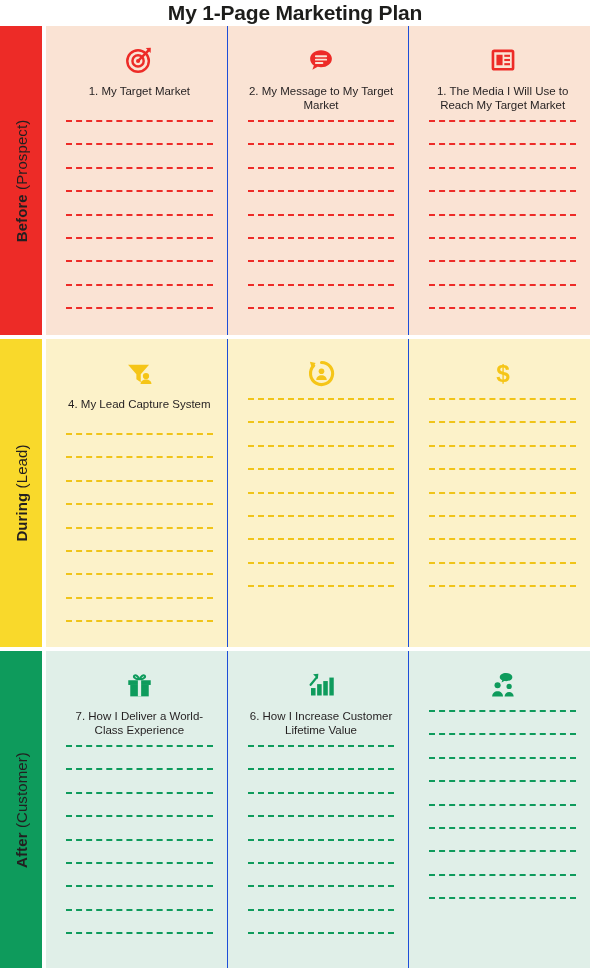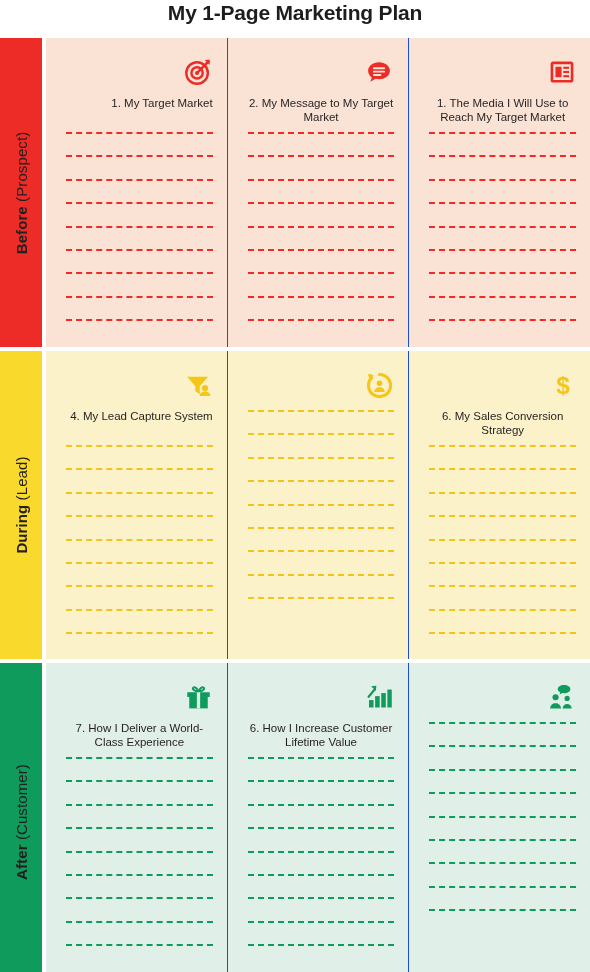--- a/index.html
+++ b/index.html
@@ -17,21 +17,21 @@
   .page {
     position: relative;
     width: 590px;
     height: 972px;
     background: #ffffff;
     overflow: hidden;
   }
 
   
   .title-bar {
-    height: 38px;
+    height: 26px;
     display: flex;
     align-items: flex-start;
     justify-content: center;
     background: #ffffff;
   }
   .title-bar h1 {
     margin: 0;
     padding-top: 1px;
     font-size: 21px;
     font-weight: bold;
@@ -81,21 +81,21 @@
     flex: 1 1 auto;
     height: 100%;
   }
   .cell {
     flex: 1 1 0;
     position: relative;
     box-sizing: border-box;
     padding: 12px 14px 0 20px;
     display: flex;
     flex-direction: column;
-    align-items: flex-end;
+    align-items: center;
     overflow: hidden;
   }
   .cell + .cell { border-left: 1px solid #1d4ed8; }
 
   .icon-wrap {
     height: 34px;
     display: flex;
     align-items: center;
     justify-content: center;
     margin-top: 5px;
@@ -291,21 +291,20 @@
           <div class="line"></div>
         </div>
       </div>
 
       <div class="cell">
         <div class="icon-wrap">
           <svg width="26" height="30" viewBox="0 0 32 32" aria-hidden="true">
             <text x="16" y="27" text-anchor="middle" font-family="Liberation Sans, sans-serif" font-size="30" font-weight="bold" fill="#F5C518">$</text>
           </svg>
         </div>
-        <div class="cell-title">6. My Sales Conversion Strategy</div>
         <div class="lines">
           <div class="line"></div>
           <div class="line"></div>
           <div class="line"></div>
           <div class="line"></div>
           <div class="line"></div>
           <div class="line"></div>
           <div class="line"></div>
           <div class="line"></div>
           <div class="line"></div>

